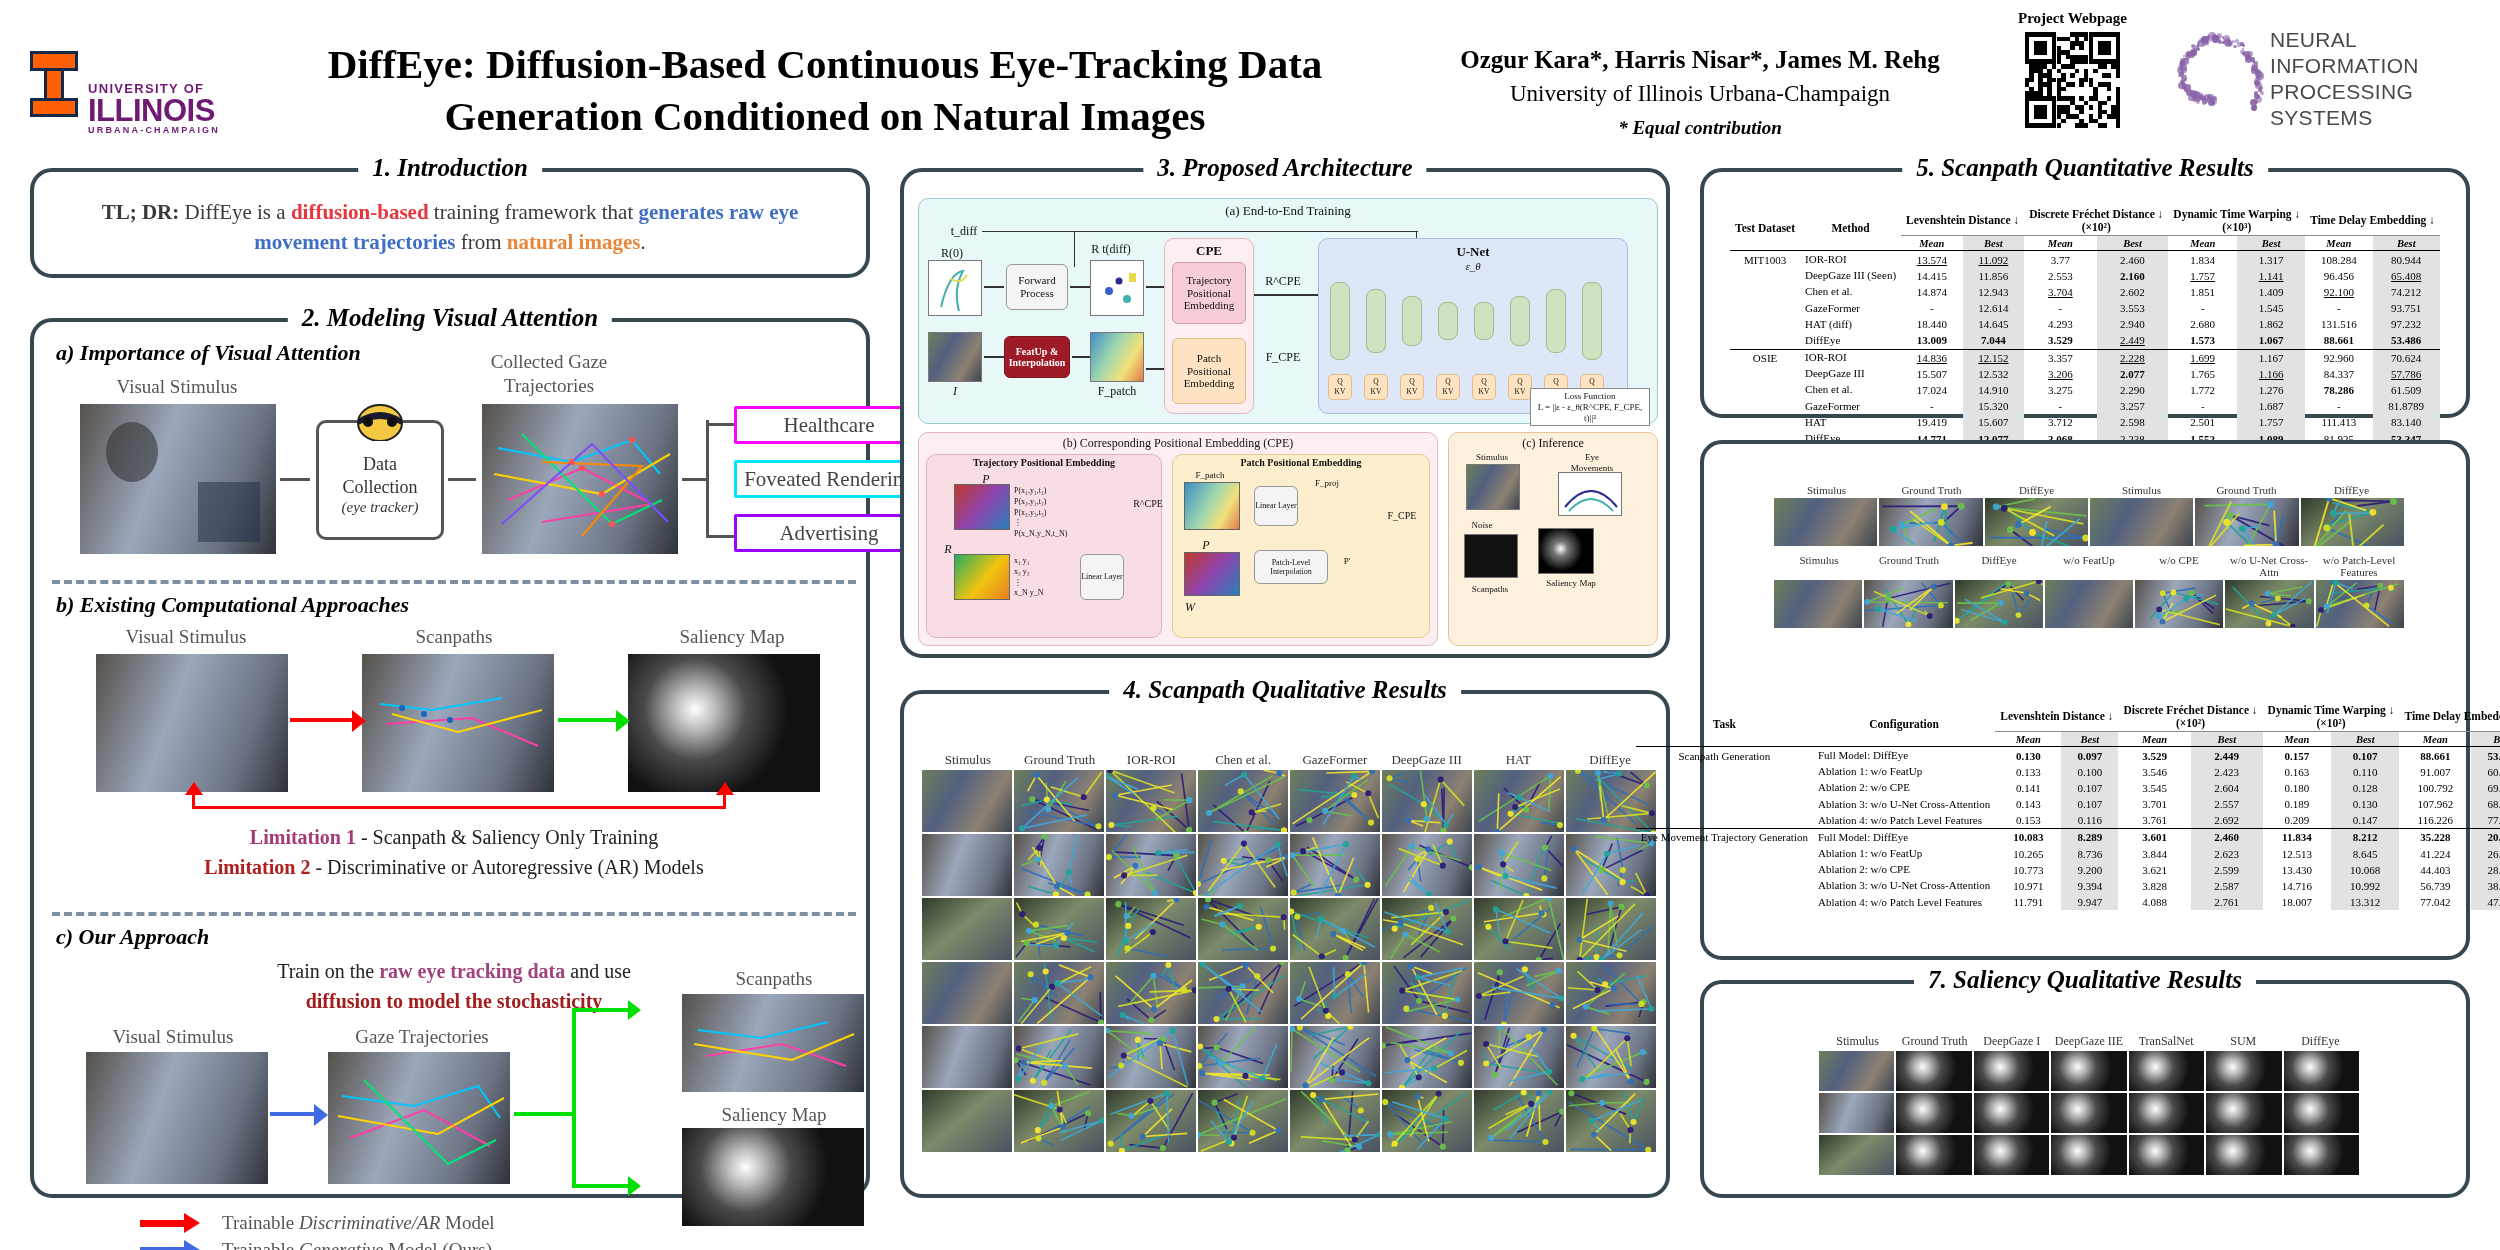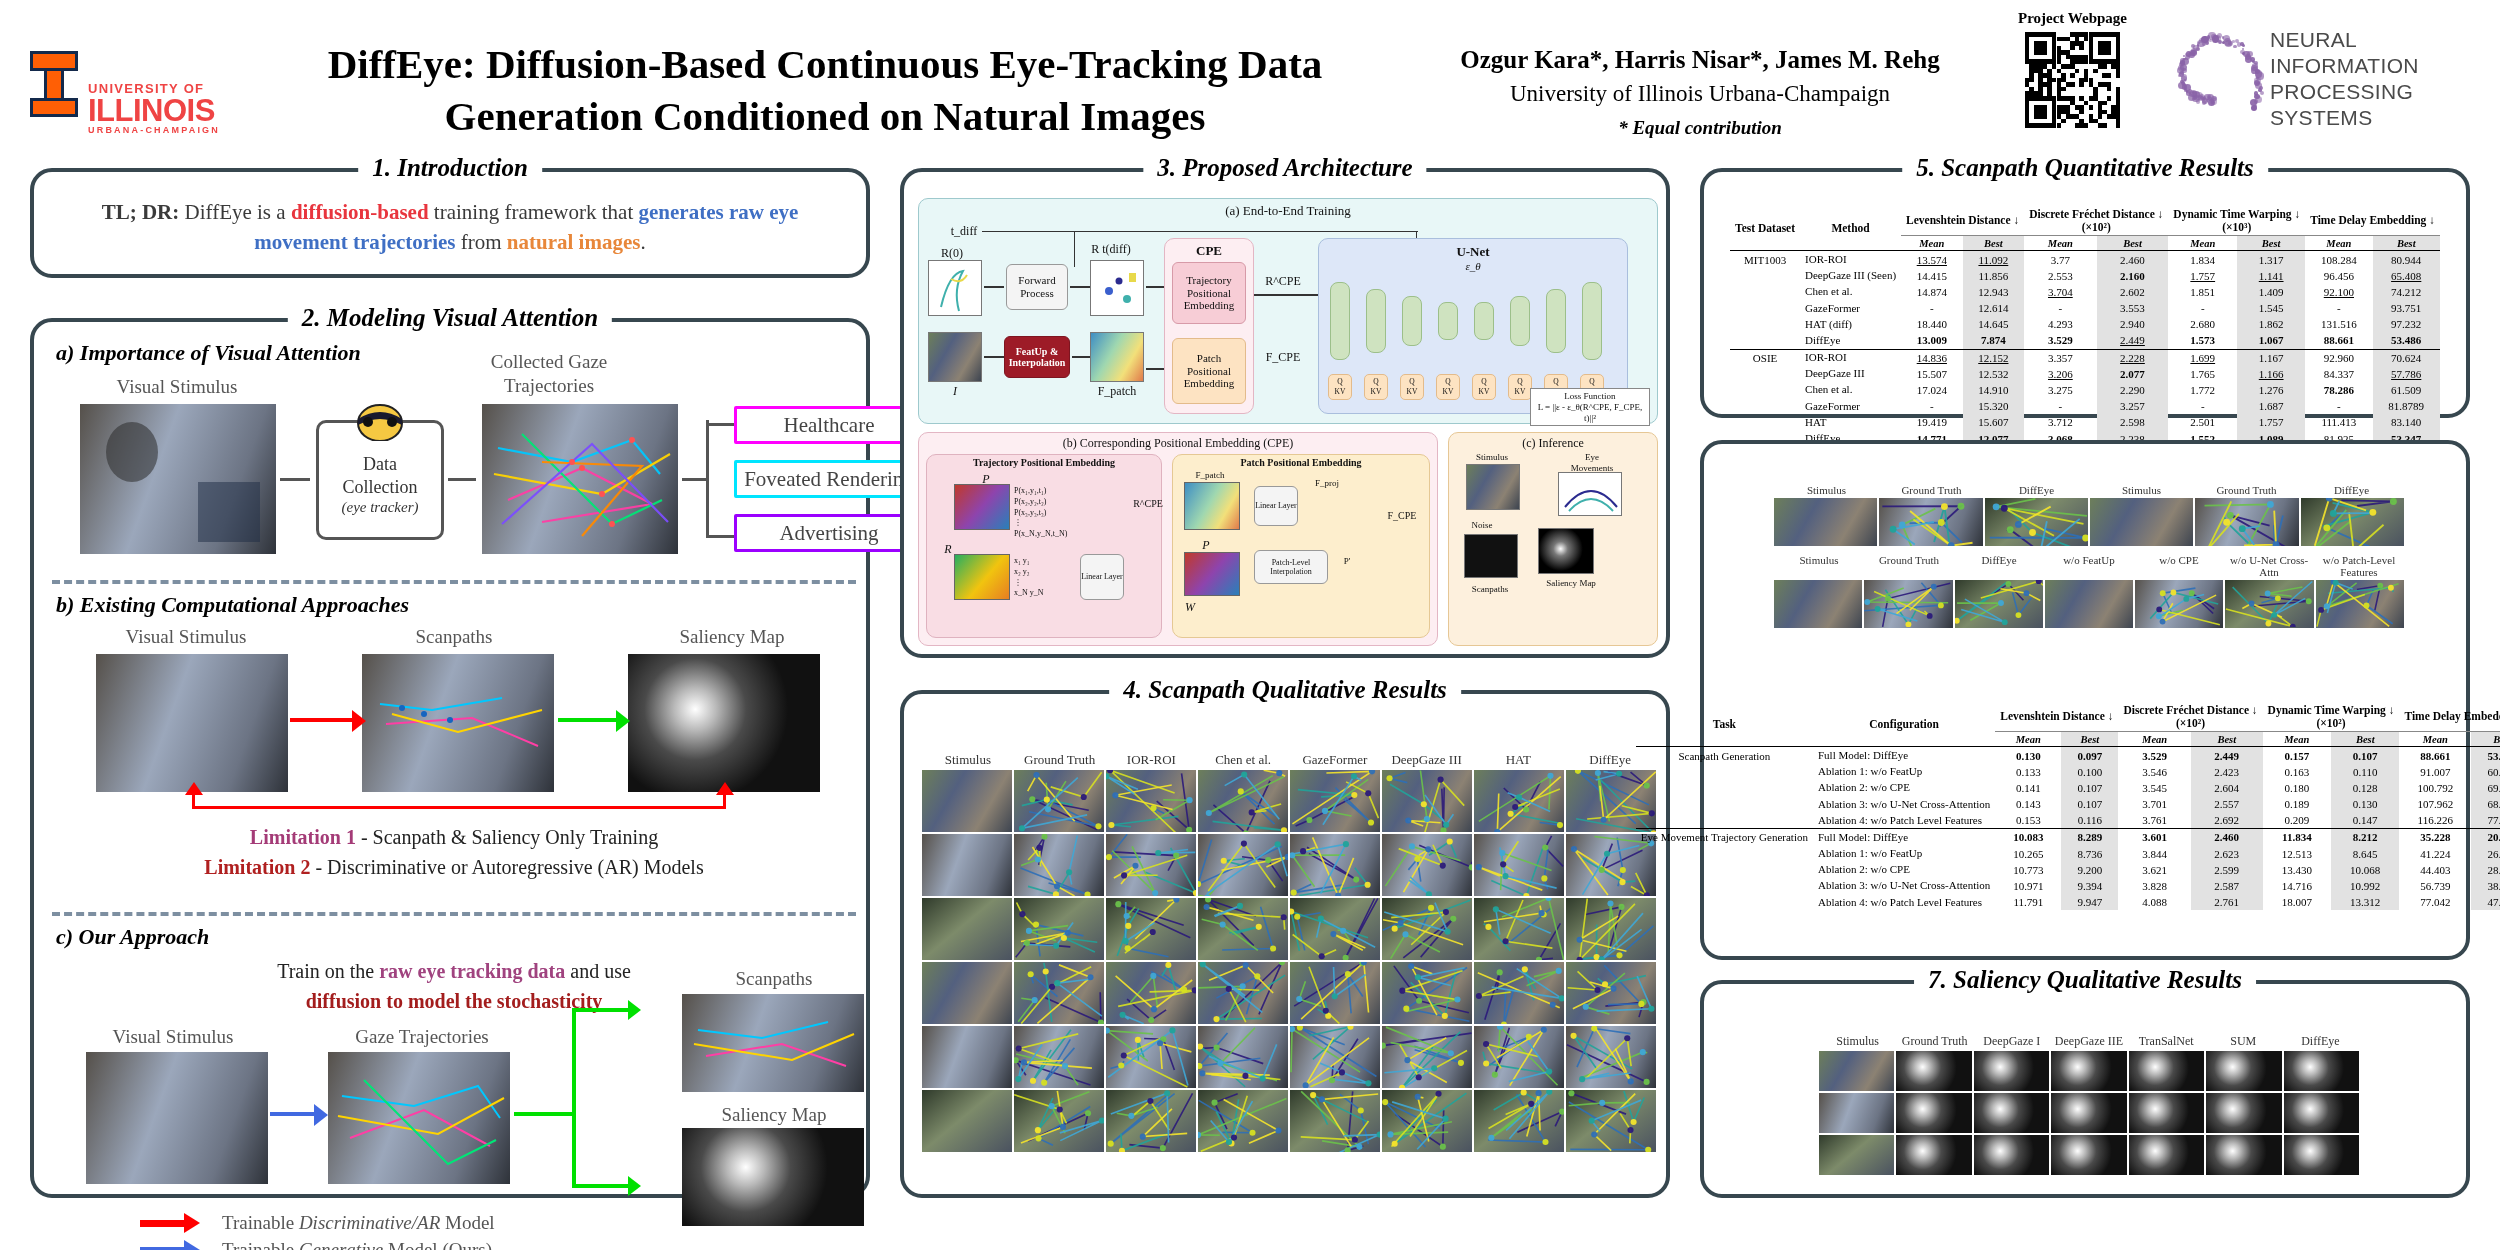--- a/index.html
+++ b/index.html
@@ -11,21 +11,21 @@
     position: relative;
   }
   
   .header { position:absolute; left:0; top:0; width:2500px; height:168px; }
   .uiuc-logo { position:absolute; left:30px; top:48px; width:215px; height:72px; display:flex; align-items:center; gap:10px; }
   .uiuc-mark { width:48px; height:66px; position:relative; flex:none; }
   .uiuc-mark .ibar { position:absolute; background:#ff5f05; border:3px solid #13294b; }
   .uiuc-mark .top { left:0; top:0; width:48px; height:20px; }
   .uiuc-mark .mid { left:14px; top:17px; width:20px; height:34px; }
   .uiuc-mark .bot { left:0; top:47px; width:48px; height:19px; }
-  .uiuc-txt { font-family:"Liberation Sans", sans-serif; color:#ef4444; line-height:1.0;margin-top:48px; }
+  .uiuc-txt { font-family:"Liberation Sans", sans-serif; color:#701a75; line-height:1.0;margin-top:48px; }
   .uiuc-txt .l1 { font-size:13px; font-weight:700; letter-spacing:1.3px; }
   .uiuc-txt .l2 { font-size:31px; font-weight:700; letter-spacing:-0.5px; }
   .uiuc-txt .l3 { font-size:9px; font-weight:700; letter-spacing:2.2px; }
 
   .poster-title {
     position:absolute; left:255px; top:38px; width:1140px;
     text-align:center; font-size:41px; font-weight:700; line-height:1.28;
     color:#000;
   }
   .authors-block { position:absolute; left:1400px; top:42px; width:600px; text-align:center; }
@@ -1852,21 +1852,21 @@
             <td class="shade ">2.940</td>
             <td class="">2.680</td>
             <td class="shade ">1.862</td>
             <td class="">131.516</td>
             <td class="shade ">97.232</td>
           </tr>
           <tr>
             <td></td>
             <td class="cfgcell">DiffEye</td>
             <td class="bold">13.009</td>
-            <td class="shade bold">7.874</td>
+            <td class="shade bold">7.044</td>
             <td class="bold">3.529</td>
             <td class="shade ul">2.449</td>
             <td class="bold">1.573</td>
             <td class="shade bold">1.067</td>
             <td class="bold">88.661</td>
             <td class="shade bold">53.486</td>
           </tr>
           <tr class="gbreak">
             <td rowspan="1" class="lname topline" style="vertical-align: middle;">OSIE</td>
             <td class="cfgcell topline">IOR-ROI</td>

